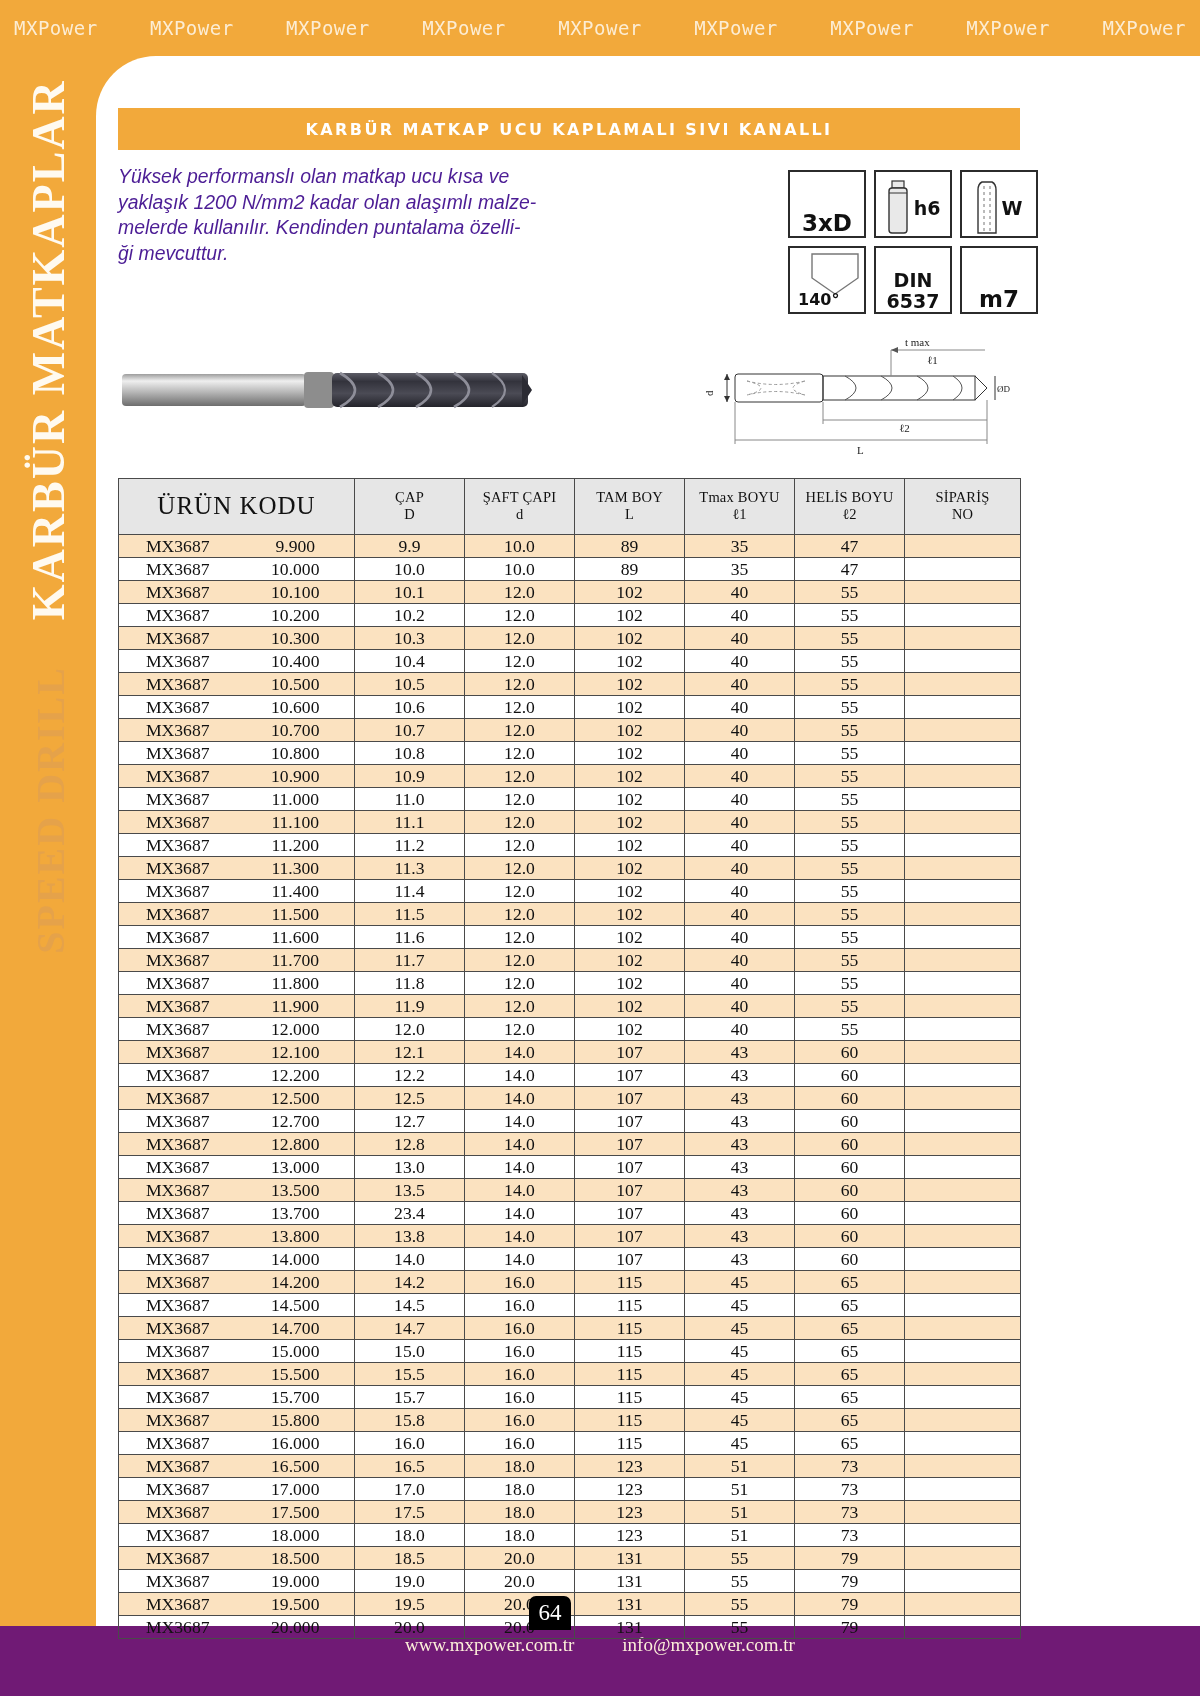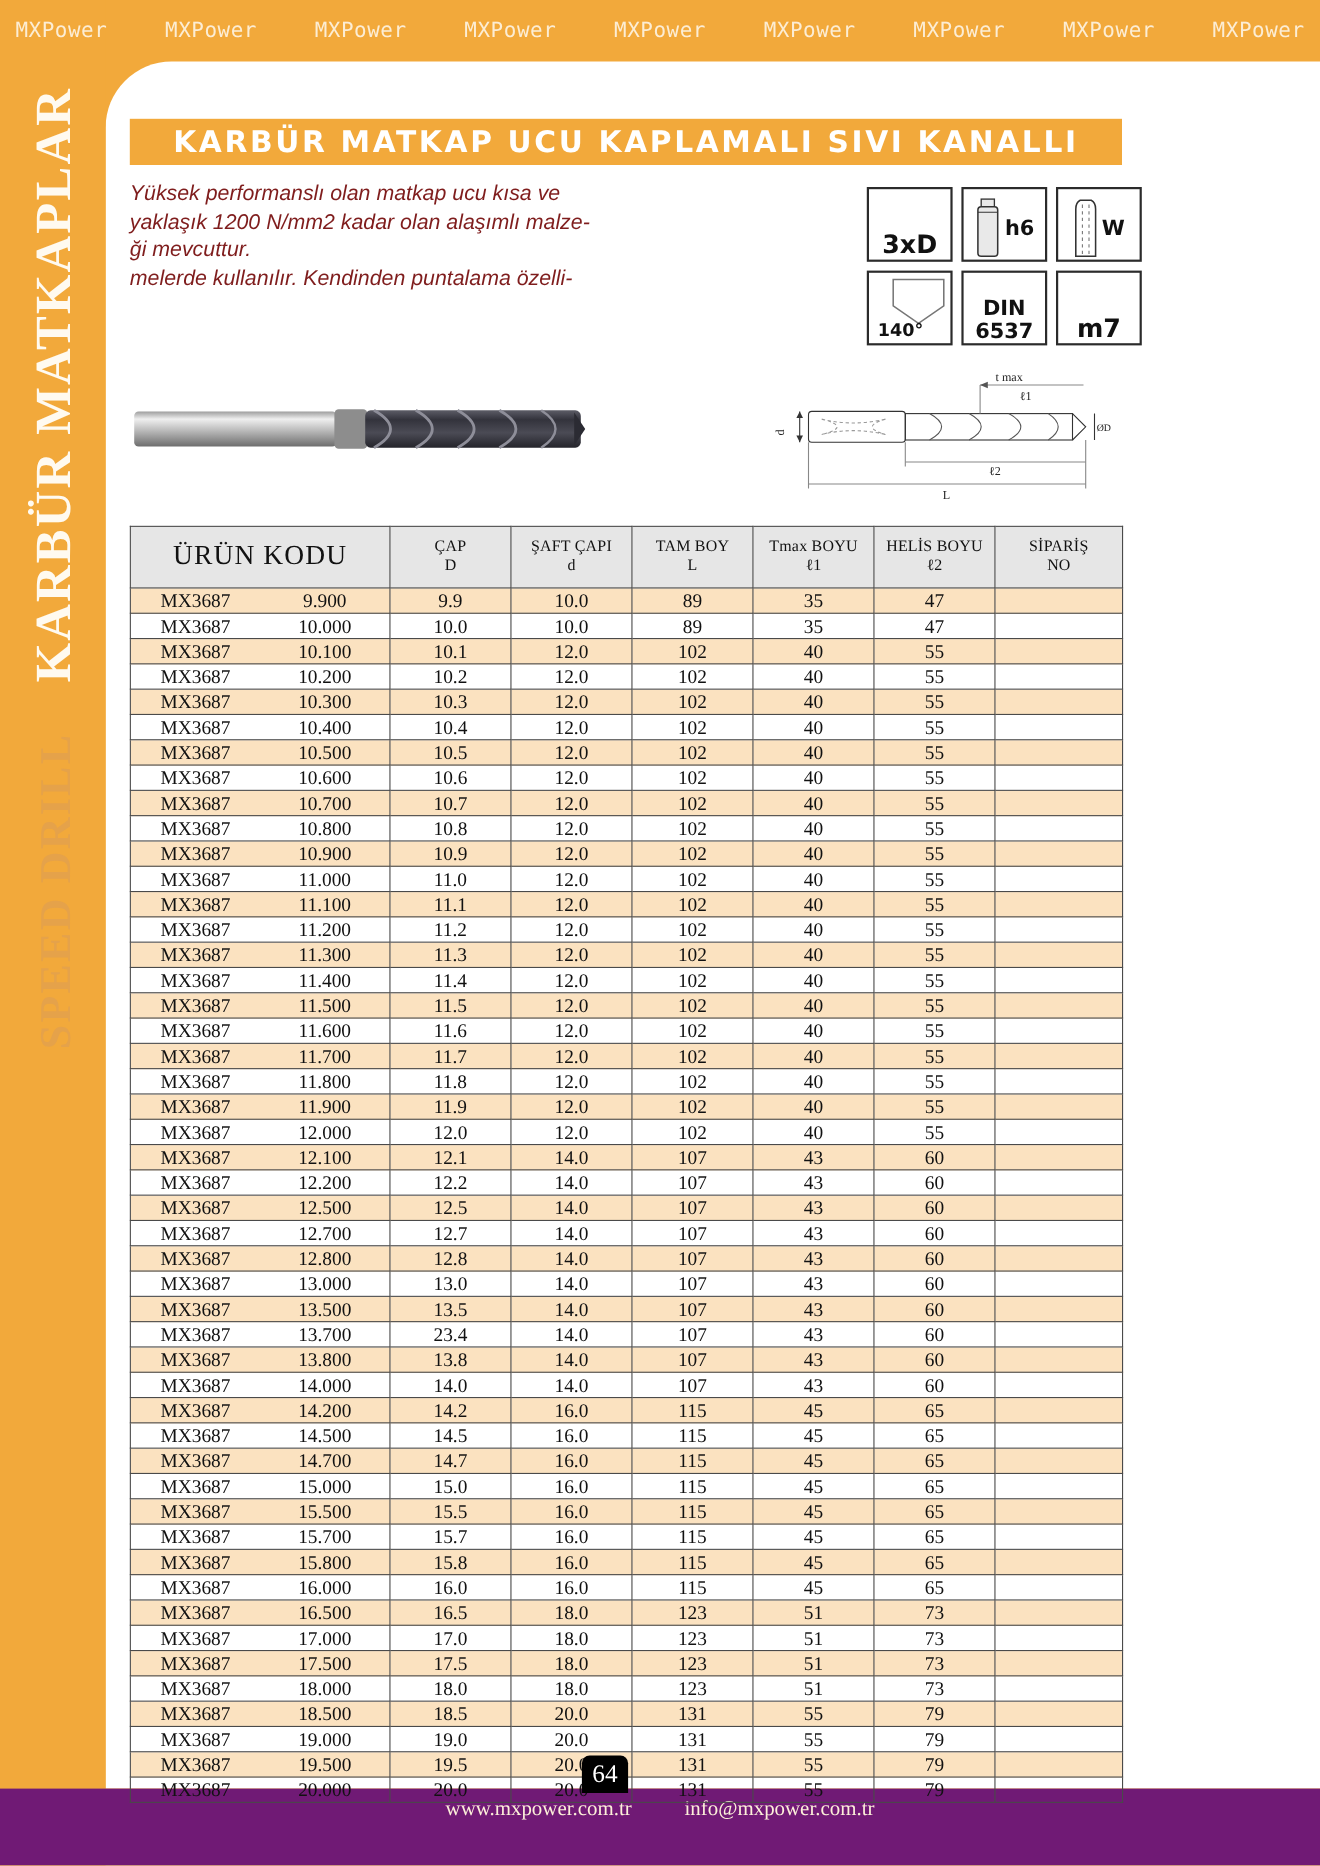--- a/index.html
+++ b/index.html
@@ -74,37 +74,37 @@
 
   
   .title-banner {
     position: absolute;
     left: 118px; top: 108px;
     width: 902px; height: 42px;
     background: #f2a93b;
     color: #ffffff;
     display: flex; align-items: center; justify-content: center;
     font-family: "DejaVu Sans", sans-serif;
-    font-size: 27px;
+    font-size: 16px;
     font-weight: 700;
     letter-spacing: 2.4px;
     z-index: 6;
   }
 
   
   .desc {
     position: absolute;
     left: 118px; top: 164px;
     width: 500px;
     z-index: 6;
     font-family: "Liberation Sans", sans-serif;
     font-style: italic;
     font-size: 19.4px;
     line-height: 25.6px;
-    color: #7f1d1d;
+    color: #4c1d95;
   }
   .desc p { margin: 0; }
   .desc .extra { margin-top: 3px; }
 
   
   .badges {
     position: absolute;
     left: 788px; top: 170px;
     z-index: 6;
     display: grid;
@@ -271,22 +271,22 @@
     <span class="vt-sub">SPEED DRILL</span>
     <span class="vt-main">KARBÜR MATKAPLAR</span>
   </div>
 </div>
 
 <div class="title-banner">KARBÜR MATKAP UCU KAPLAMALI SIVI KANALLI</div>
 
 <div class="desc">
   <p>Yüksek performanslı olan matkap ucu kısa ve</p>
   <p>yaklaşık 1200 N/mm2 kadar olan alaşımlı malze-</p>
+  <p>melerde kullanılır.    Kendinden puntalama özelli-</p>
   <p>ği mevcuttur.</p>
-  <p>melerde kullanılır.    Kendinden puntalama özelli-</p>
 </div>
 
 <div class="badges">
 
   <div class="badge">
     <span class="badge-txt">3xD</span>
   </div>
 
   <div class="badge">
     <div class="badge-shank">

